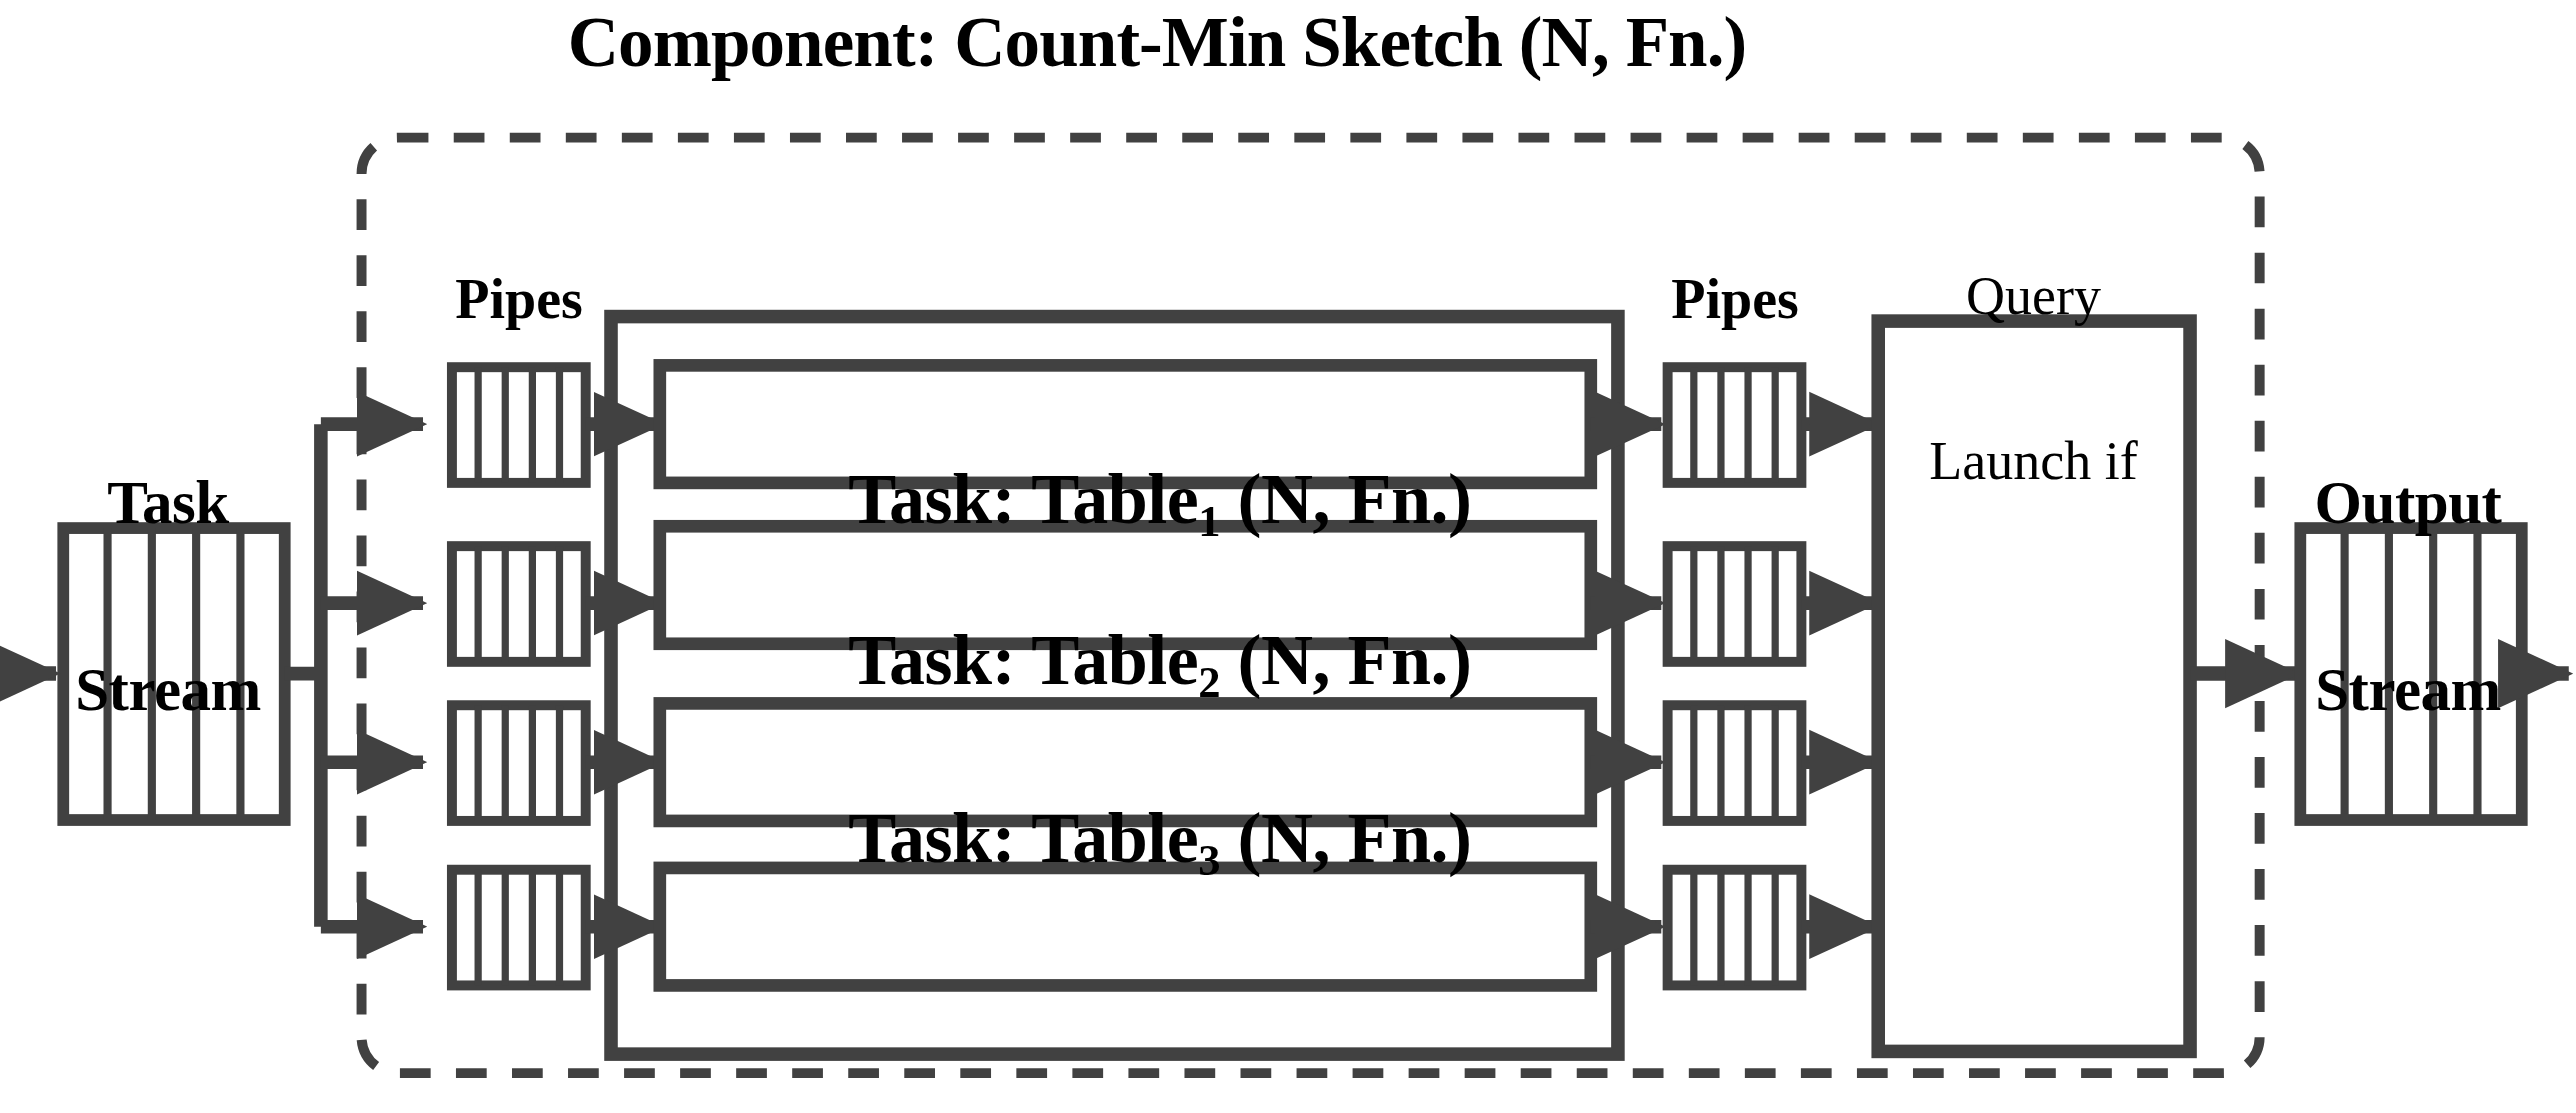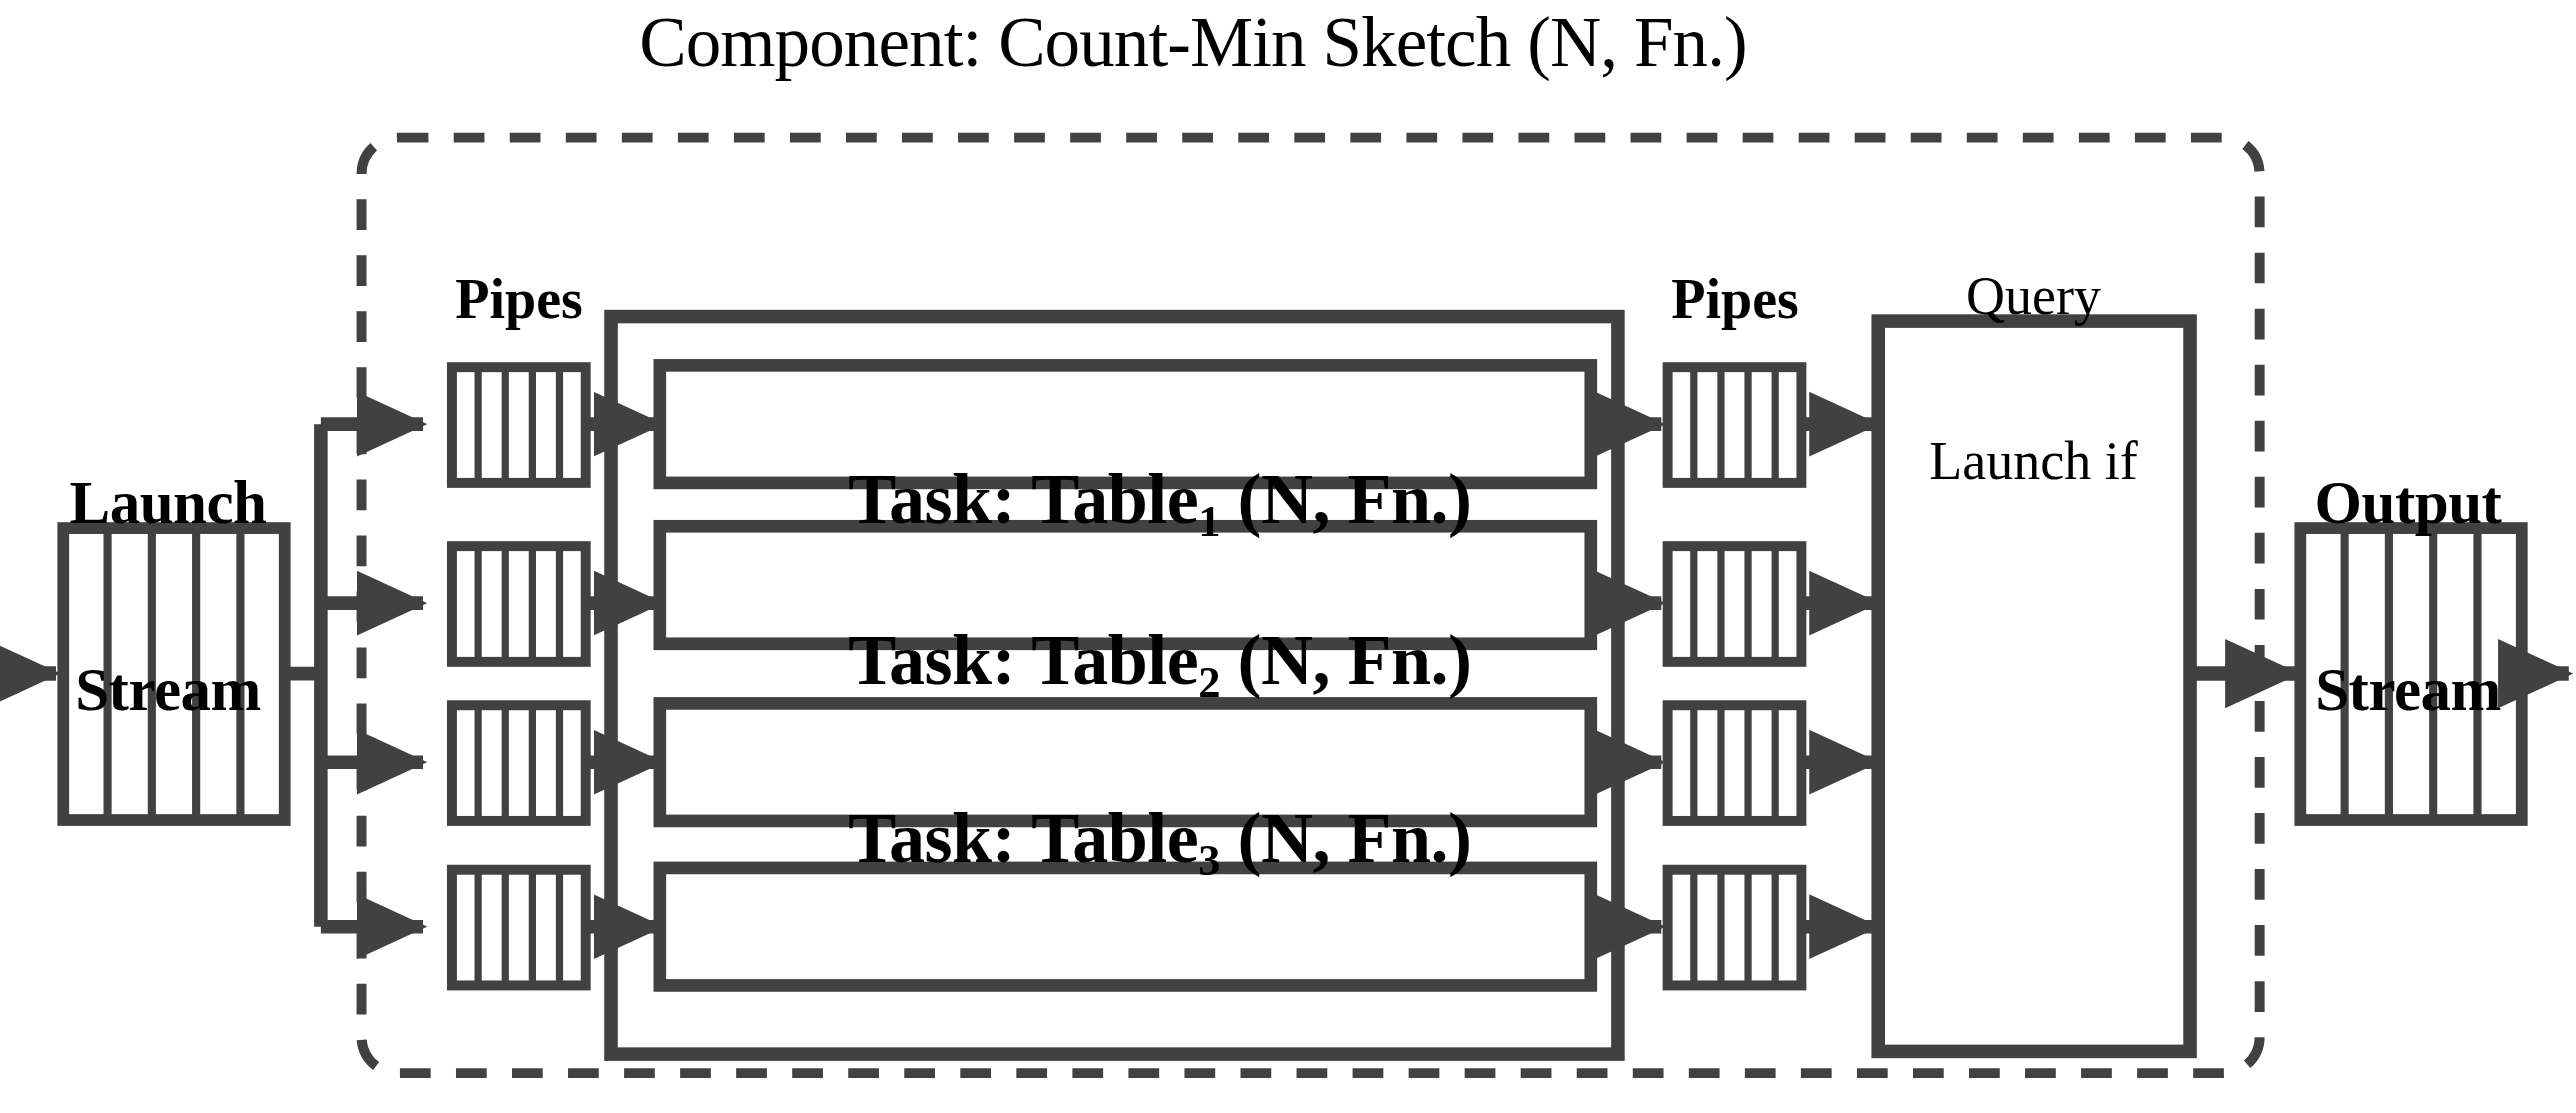--- a/index.html
+++ b/index.html
@@ -29,24 +29,23 @@
   .lbl {
     position: absolute;
     color: #000000;
     font-family: "Liberation Serif", "DejaVu Serif", serif;
     line-height: 1.02;
     white-space: pre;
     text-align: center;
     user-select: none;
   }
   .title {
-    font-weight: normal;
+    font-weight: bold;
     font-size: 71px;
     letter-spacing: -0.9px;
-    padding-left: 36px;
   }
   .stream-label {
     font-weight: bold;
     font-size: 61px;
     letter-spacing: -0.5px;
   }
   .pipes-label {
     font-weight: bold;
     font-size: 56px;
   }
@@ -213,21 +212,21 @@
         <line x1="2741" y1="584" x2="2741" y2="907" stroke-width="9"></line>
       </g>
 
       <line x1="2790" y1="745" x2="2842" y2="745" stroke-width="16" marker-end="url(#ah)"></line>
     </g>
   </svg>
 
   <div class="lbl title" style="left:0; top:6.3px; width:2314px;">Component: Count-Min Sketch (N, Fn.)</div>
 
   <div class="lbl stream-label" style="left:0px; top:348px; width:336px;">
-    <div>Launch</div>
+    <div>Task</div>
     <div>Stream</div>
   </div>
 
   <div class="lbl pipes-label" style="left:396px; top:271px; width:246px;">Pipes</div>
 
   <div class="lbl pipes-label" style="left:1612px; top:271px; width:246px;">Pipes</div>
 
   <div class="lbl launch-label" style="left:1862px; top:159px; width:343px;">
     <div>Query</div>
     <div>Launch if</div>

